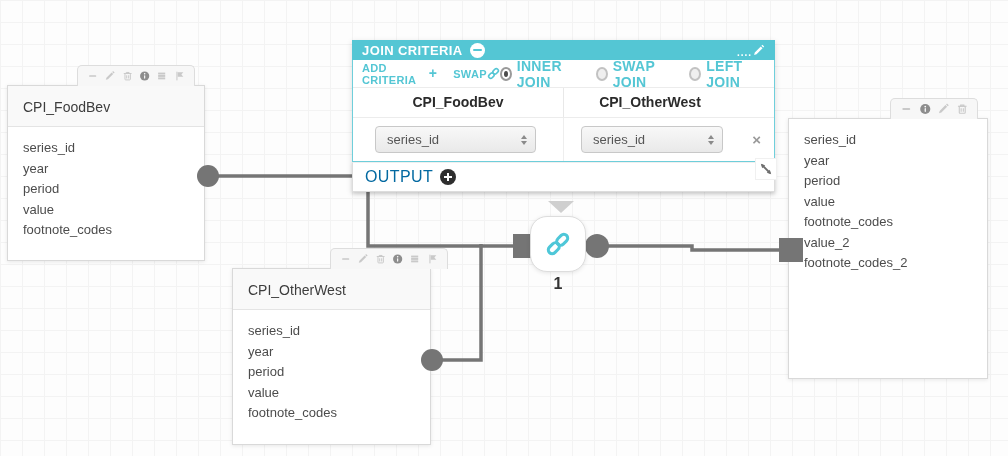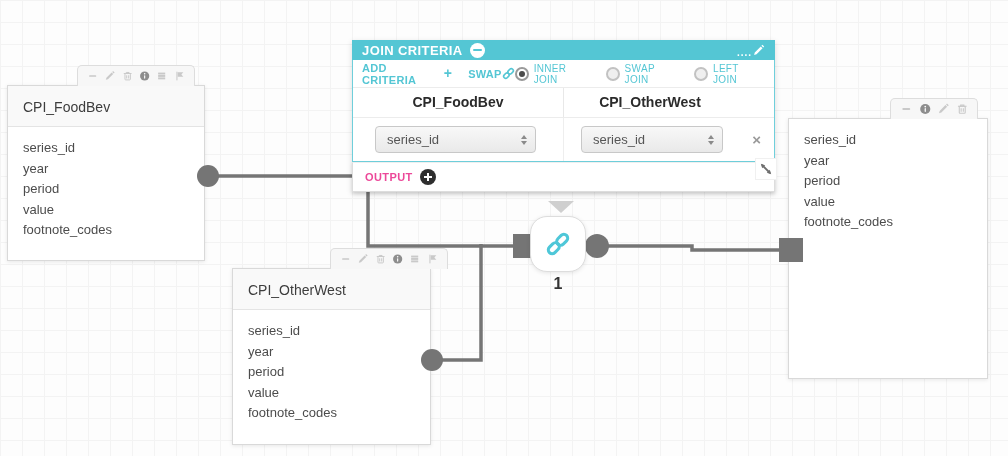--- a/index.html
+++ b/index.html
@@ -44,21 +44,21 @@
   .jc-dots { font-size:10px; letter-spacing:1px; line-height:9px; font-weight:700; }
 
   .jc-body { background:#fff; border:1px solid #6fcfdb; border-top:none; }
   .jc-toolbar { height:27px; display:flex; align-items:center; padding:0 9px; }
   .jc-link { color:#54c6d4; font-size:11px; font-weight:700; letter-spacing:.3px;
              display:flex; align-items:center; cursor:pointer; }
   .jc-link + .jc-link { margin-left:16px;text-align:right; }
   .jc-plus { font-size:14px; font-weight:700; line-height:11px; }
   .jc-radios { margin-left:auto; display:flex; align-items:center; gap:13px; }
   .jc-radio { display:flex; align-items:center; gap:5px; cursor:pointer; }
-  .jc-radio span.lbl { font-size:10px; font-weight:400; letter-spacing:.3px; color:#54c6d4; }
+  .jc-radio span.lbl { font-size:14px; font-weight:700; letter-spacing:.3px; color:#54c6d4; }
   .radio-dot { width:14px; height:14px; border-radius:50%; border:2px solid #c2c2c2;
                background:#efefef; position:relative; }
   .radio-dot.selected { background:#fff; border-color:#9a9a9a; }
   .radio-dot.selected::after { content:""; position:absolute; inset:2px; border-radius:50%;
                                background:#4c4c4c; }
 
   .jc-cols { display:flex; border-top:1px solid #ececec; height:30px; }
   .jc-col { font-size:14px; font-weight:700; color:#2b2b2b; text-align:center; line-height:29px; }
   .jc-col.l { width:211px; border-right:1px solid #e8e8e8; }
   .jc-col.r { width:172px; }
@@ -77,21 +77,21 @@
   .stepper i { display:block; width:0; height:0; border-left:3.5px solid transparent;
                border-right:3.5px solid transparent; }
   .stepper .up { border-bottom:4.5px solid #8a8a8a; }
   .stepper .dn { border-top:4.5px solid #8a8a8a; }
   .jc-x { margin-left:auto; margin-right:13px; color:#9a9a9a; font-size:15px;
           font-weight:700; cursor:pointer; }
 
   .jc-output { position:relative; background:#fff; border:1px solid #ddd; border-top:1px solid #efefef;
                height:30px; display:flex; align-items:center; padding:0 12px; gap:7px;
                box-shadow:0 2px 3px rgba(0,0,0,.10); }
-  .jc-output-label { font-size:11px; color:#ec4899; letter-spacing:.4px;font-weight:bold; }
+  .jc-output-label { font-size:16px; color:#0369a1; letter-spacing:.4px; }
   .plus-circle { width:16px; height:16px; border-radius:50%; background:#2e2e2e;
                  position:relative; cursor:pointer; }
   .plus-circle::before { content:""; position:absolute; left:4px; right:4px; top:7px;
                          height:2px; background:#fff; }
   .plus-circle::after  { content:""; position:absolute; top:4px; bottom:4px; left:7px;
                          width:2px; background:#fff; }
   .resize-handle { position:absolute; right:-2px; top:118px; width:22px; height:22px;
                    background:#fff; border:1px solid #f0f0f0; display:flex; align-items:center;
                    justify-content:center; cursor:nwse-resize; }
 
@@ -228,20 +228,22 @@
             <path d="M6.6 7v4.5M9.4 7v4.5"></path>
           </g>
         </svg>
     </div>
     <div class="card-body">
       <div class="field">series_id</div>
       <div class="field">year</div>
       <div class="field">period</div>
       <div class="field">value</div>
       <div class="field">footnote_codes</div>
+      <div class="field">value_2</div>
+      <div class="field">footnote_codes_2</div>
     </div>
   </div>
 
   <div class="caret"></div>
 
   <div class="node">
     <svg width="28" height="28" viewBox="0 0 24 24">
       <g transform="rotate(45 12 12)" fill="none" stroke="#4ec7d8" stroke-width="2.6">
         <rect x="8.7" y="1.6" width="6.6" height="10.6" rx="3.3"></rect>
         <rect x="8.7" y="11.8" width="6.6" height="10.6" rx="3.3"></rect>

